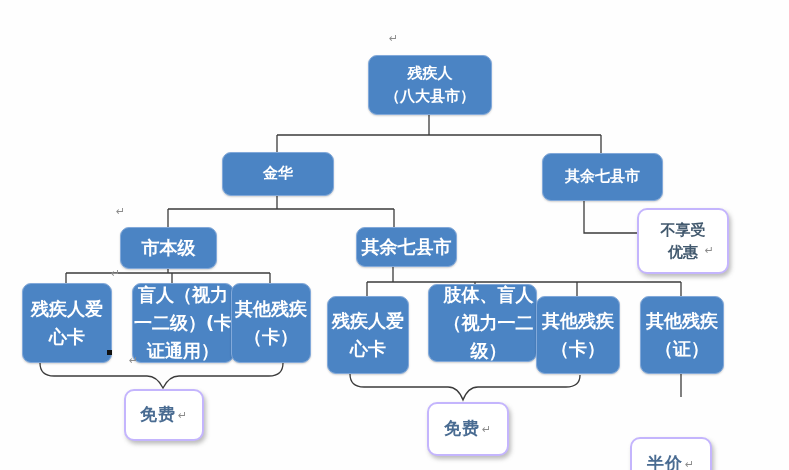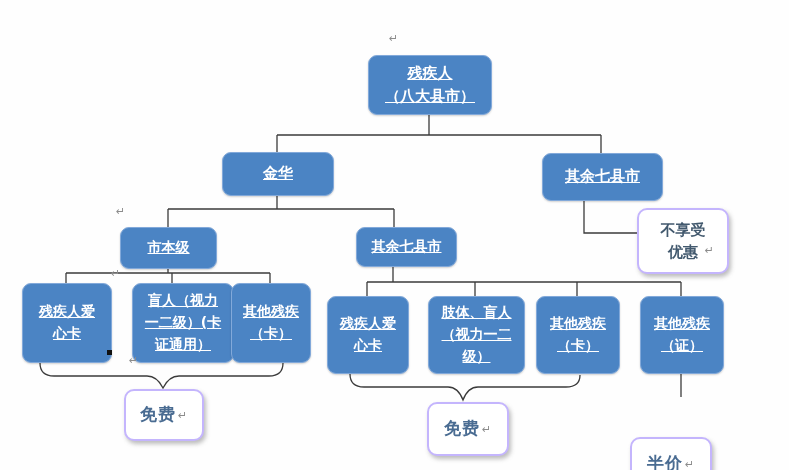--- a/index.html
+++ b/index.html
@@ -4,25 +4,25 @@
 <style>
   html,body{margin:0;padding:0;background:#ffffff;}
   #canvas{
     position:relative;width:789px;height:470px;background:#fefefe;
     font-family:"DejaVu Sans","Liberation Sans",sans-serif;overflow:hidden;
   }
   #wires{position:absolute;left:0;top:0;width:789px;height:470px;}
   .bnode{
     position:absolute;background:#4b84c4;border:1px solid #82a9da;border-radius:9px;
     color:#ffffff;font-weight:bold;display:flex;align-items:center;justify-content:center;
-    text-align:center;box-shadow:0 1px 2px rgba(0,0,0,0.18);text-decoration:underline;
+    text-align:center;box-shadow:0 1px 2px rgba(0,0,0,0.18);
   }
   .bnode .lbl{white-space:pre-line;line-height:1.55;}
   .f15{font-size:15px;}
-  .f14{font-size:14px;}
+  .f14{font-size:18px;}
   .wnode{
     position:absolute;background:#ffffff;border:2px solid #c4b5fd;border-radius:10px;
     display:flex;align-items:center;justify-content:center;text-align:center;font-weight:bold;
     box-shadow:2px 3px 4px rgba(110,110,110,0.45);
   }
   .wnode .lbl{white-space:pre-line;line-height:1.5;}
   .result-blue{color:#4a6c92;font-size:17px;letter-spacing:1px;}
   .result-dark{color:#42596e;font-size:15px;}
   .pmark{
     color:#8c8c8c;font-size:11px;font-weight:normal;line-height:1;
@@ -87,21 +87,21 @@
   </div>
   <div class="bnode f14" style="left:231px;top:283px;width:78px;height:78px;">
     <span class="lbl">其他残疾
 （卡）</span>
   </div>
 
   <div class="bnode f14" style="left:327px;top:296px;width:80px;height:76px;">
     <span class="lbl">残疾人爱
 心卡</span>
   </div>
-  <div class="bnode f14" style="left:428px;top:296px;width:95px;height:76px;">
+  <div class="bnode f14" style="left:428px;top:284px;width:95px;height:76px;padding-left:12px;">
     <span class="lbl">肢体、盲人
 （视力一二
 级）</span>
   </div>
   <div class="bnode f14" style="left:536px;top:296px;width:82px;height:76px;">
     <span class="lbl">其他残疾
 （卡）</span>
   </div>
   <div class="bnode f14" style="left:640px;top:296px;width:82px;height:76px;">
     <span class="lbl">其他残疾

